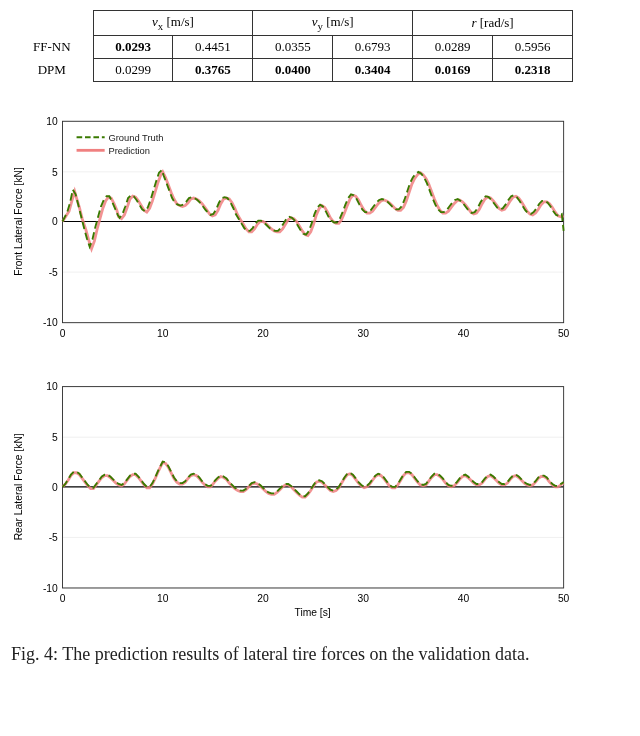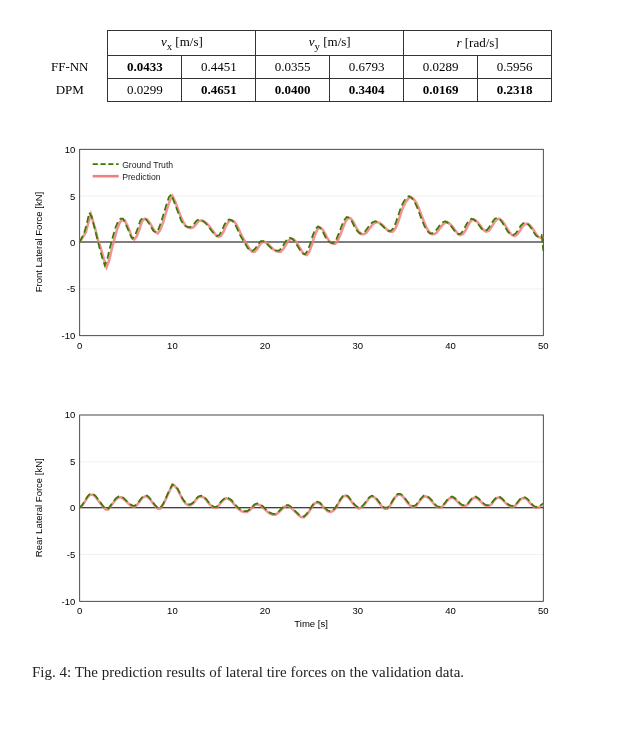--- a/index.html
+++ b/index.html
@@ -7,22 +7,21 @@
       width: 640px;
       height: 736px;
       background: #fff;
       font-family: 'Times New Roman', Times, serif;
       font-size: 13px;
       overflow: hidden;
     }
 
     .page-container {
       width: 584px;
-      padding: 10px 32px;
-      margin-top: 20px;
+      padding: 10px 11px;
     }
 
     
     .data-table {
       width: 100%;
       border-collapse: collapse;
       margin-bottom: 12px;
       font-size: 13px;
     }
     .data-table th, .data-table td {
@@ -57,21 +56,21 @@
       height: 270px;
     }
 
     .chart-svg {
       width: 100%;
       height: 100%;
     }
 
     .caption {
       margin-top: 8px;
-      font-size: 15px;
+      font-size: 18px;
       color: #222;
       line-height: 1.4;
     }
 
     
     .italic { font-style: italic; }
   </style>
 </head>
 <body>
 
@@ -88,31 +87,31 @@
           <span class="italic">v</span><sub>y</sub> [m/s]
         </th>
         <th colspan="2">
           <span class="italic">r</span> [rad/s]
         </th>
       </tr>
     </thead>
     <tbody>
       <tr>
         <td class="row-label">FF-NN</td>
-        <td class="bold">0.0433</td>
+        <td class="bold">0.0293</td>
         <td>0.4451</td>
         <td>0.0355</td>
         <td>0.6793</td>
         <td>0.0289</td>
         <td>0.5956</td>
       </tr>
       <tr>
         <td class="row-label">DPM</td>
         <td>0.0299</td>
-        <td class="bold">0.4651</td>
+        <td class="bold">0.3765</td>
         <td class="bold">0.0400</td>
         <td class="bold">0.3404</td>
         <td class="bold">0.0169</td>
         <td class="bold">0.2318</td>
       </tr>
     </tbody>
   </table>
 
   <div class="charts-area">
 

